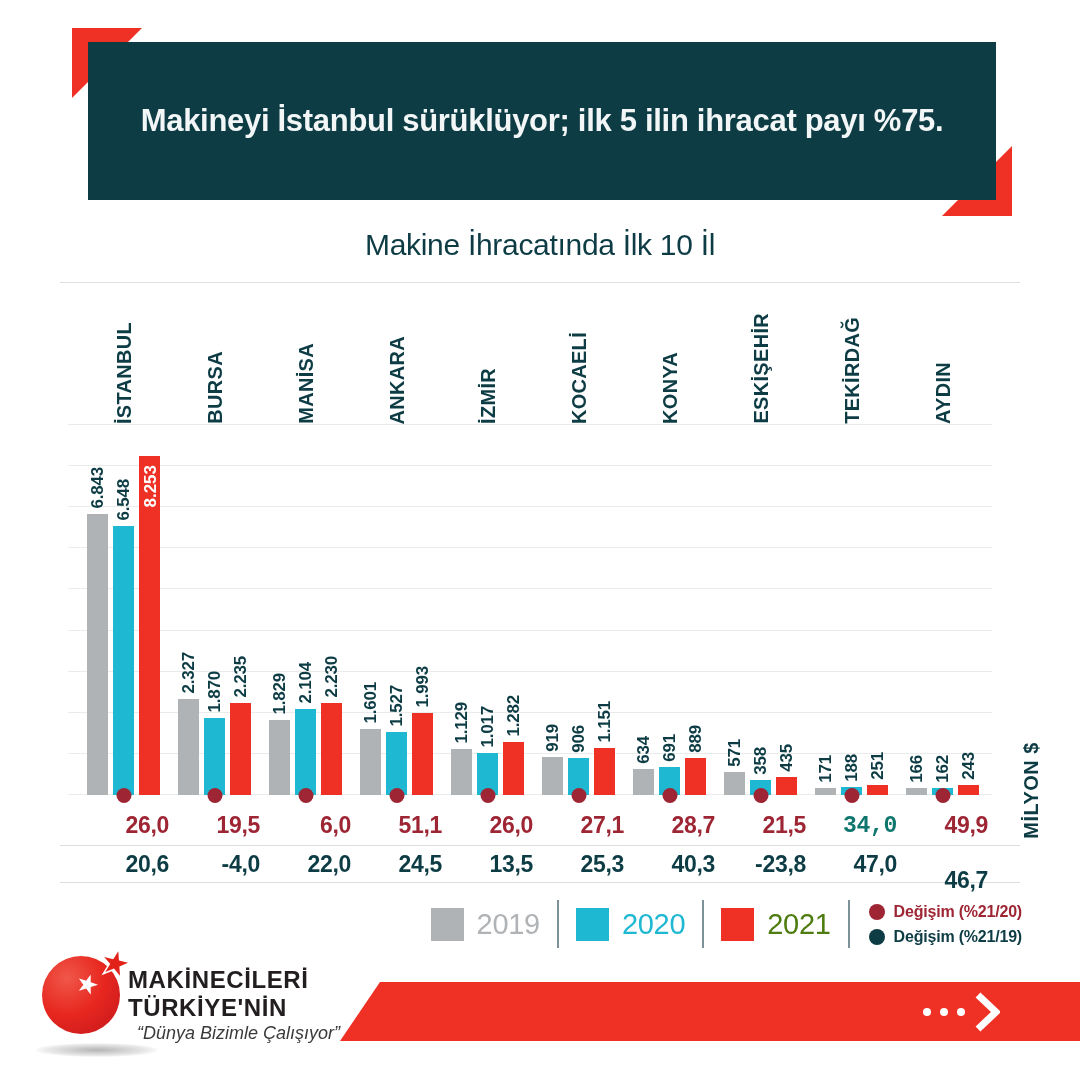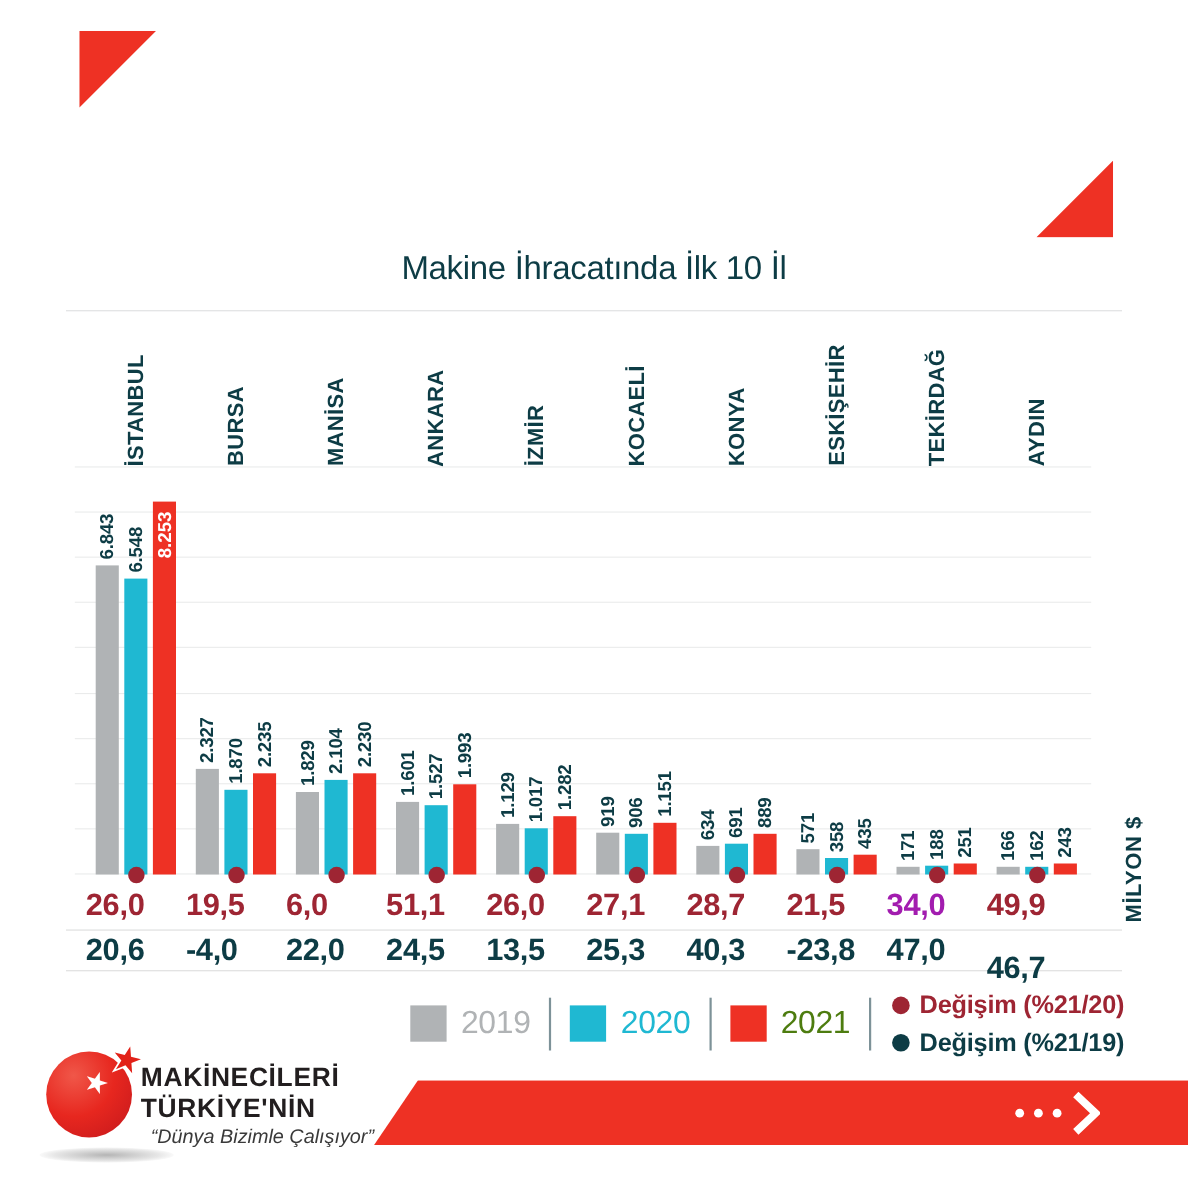--- a/index.html
+++ b/index.html
@@ -41,32 +41,32 @@
             width:15px;height:15px;border-radius:50%;z-index:3;}
 
   #milyon-label{position:absolute;left:1020px;top:742px;height:96px;display:flex;align-items:center;
                 color:#0d3c45;font-size:20px;font-weight:700;letter-spacing:.5px;}
 
   
   #change-rows{position:absolute;left:60px;top:795px;width:960px;}
   .change-row{display:flex;padding-left:18px;box-sizing:border-box;border-bottom:1px solid #dcdddd;}
   .row-0{height:51px;align-items:flex-end;padding-bottom:6px;}
   .row-1{height:37px;align-items:center;}
-  .change-cell{width:91px;text-align:left;font-size:28px;font-weight:700;letter-spacing:-.3px;}
+  .change-cell{width:91px;text-align:right;font-size:23px;font-weight:700;letter-spacing:-.3px;}
 
   
   #legend{position:absolute;right:58px;top:900px;display:flex;align-items:center;}
   .lg-item{display:flex;align-items:center;}
   .lg-sw{width:33px;height:33px;display:inline-block;}
   .lg-label{font-size:29px;font-weight:500;margin-left:13px;letter-spacing:-.3px;}
   .lg-div{width:2px;height:48px;background:#7d9298;margin:0 17px;}
   #lg-changes{display:flex;flex-direction:column;gap:7px;margin-left:2px;}
   .lg-change{display:flex;align-items:center;gap:9px;}
   .lg-dot{width:16px;height:16px;border-radius:50%;display:inline-block;}
-  .lg-change span.txt{font-size:23px;font-weight:700;letter-spacing:-.2px;}
+  .lg-change span.txt{font-size:16px;font-weight:700;letter-spacing:-.2px;}
 
   
   #logo-shadow{position:absolute;left:36px;top:1043px;width:122px;height:14px;border-radius:50%;
                background:radial-gradient(ellipse at center,rgba(90,90,90,.45) 0%,rgba(120,120,120,.18) 55%,rgba(255,255,255,0) 75%);}
   #logo-circle{position:absolute;left:42px;top:956px;width:78px;height:78px;border-radius:50%;
                background:radial-gradient(circle at 32% 28%,#f05749 0%,#e7271f 48%,#c3171c 100%);}
   #logo-star-in{position:absolute;left:76px;top:971px;color:#fff;font-size:26px;transform:rotate(18deg);line-height:1;}
   #logo-star-out{position:absolute;left:101px;top:947px;color:#e22118;font-size:32px;transform:rotate(14deg);line-height:1;
                  -webkit-text-stroke:3px #fff;paint-order:stroke fill;}
   #brand-text{position:absolute;left:128px;top:966px;color:#221e1f;font-weight:700;font-size:24px;
@@ -77,20 +77,23 @@
   #banner-arrow{position:absolute;right:80px;top:0;height:100%;display:flex;align-items:center;gap:9px;cursor:pointer;}
   .arrow-dot{width:8px;height:8px;border-radius:50%;background:#fff;}
 </style>
 </head>
 <body>
 
 <div id="canvas">
 
   <div class="corner-tri" id="tri-tl"></div>
   <div class="corner-tri" id="tri-br"></div>
+  <div id="header-banner">
+    <div id="headline">Makineyi İstanbul sürüklüyor; ilk 5 ilin ihracat payı %75.</div>
+  </div>
 
   <div id="chart-title">Makine İhracatında İlk 10 İl</div>
   <div id="title-rule"></div>
 
   <div id="labels-row">
       <div class="city-col">
         <span class="vtext city-label">İSTANBUL</span>
       </div>
       <div class="city-col">
         <span class="vtext city-label">BURSA</span>
@@ -296,21 +299,21 @@
   <div id="change-rows">
       <div class="change-row row-0">
         <div class="change-cell" style="color: rgb(158, 37, 51);">26,0</div>
         <div class="change-cell" style="color: rgb(158, 37, 51);">19,5</div>
         <div class="change-cell" style="color: rgb(158, 37, 51);">6,0</div>
         <div class="change-cell" style="color: rgb(158, 37, 51);">51,1</div>
         <div class="change-cell" style="color: rgb(158, 37, 51);">26,0</div>
         <div class="change-cell" style="color: rgb(158, 37, 51);">27,1</div>
         <div class="change-cell" style="color: rgb(158, 37, 51);">28,7</div>
         <div class="change-cell" style="color: rgb(158, 37, 51);">21,5</div>
-        <div class="change-cell" style="color: #a21caf;">34,0</div>
+        <div class="change-cell" style="color: #0f766e; font-family: Liberation Mono, monospace;">34,0</div>
         <div class="change-cell" style="color: rgb(158, 37, 51);">49,9</div>
       </div>
       <div class="change-row row-1">
         <div class="change-cell" style="color: rgb(13, 60, 69);">20,6</div>
         <div class="change-cell" style="color: rgb(13, 60, 69);">-4,0</div>
         <div class="change-cell" style="color: rgb(13, 60, 69);">22,0</div>
         <div class="change-cell" style="color: rgb(13, 60, 69);">24,5</div>
         <div class="change-cell" style="color: rgb(13, 60, 69);">13,5</div>
         <div class="change-cell" style="color: rgb(13, 60, 69);">25,3</div>
         <div class="change-cell" style="color: rgb(13, 60, 69);">40,3</div>

